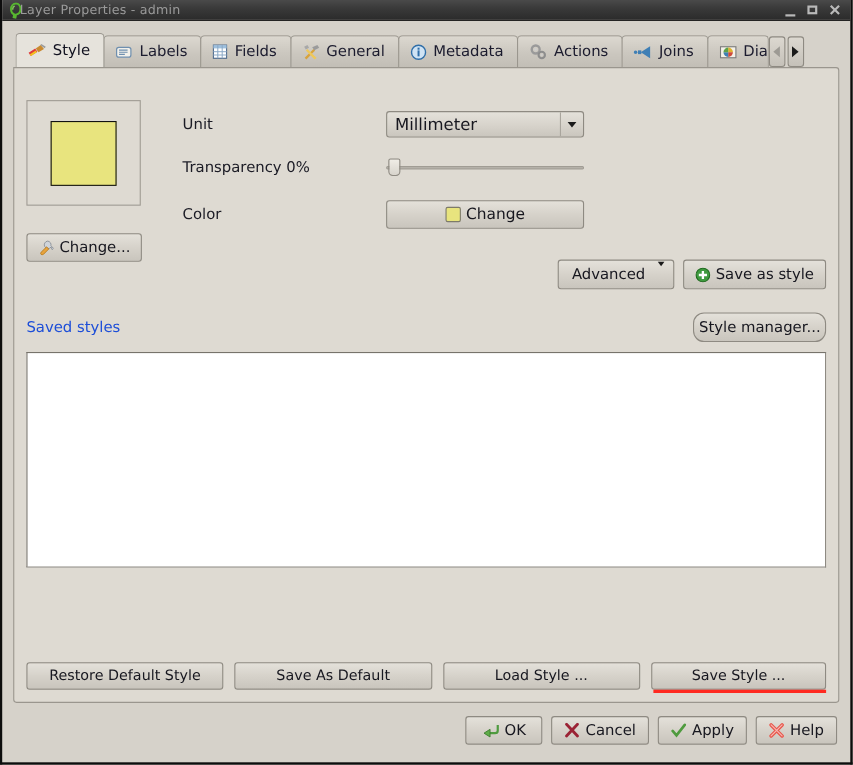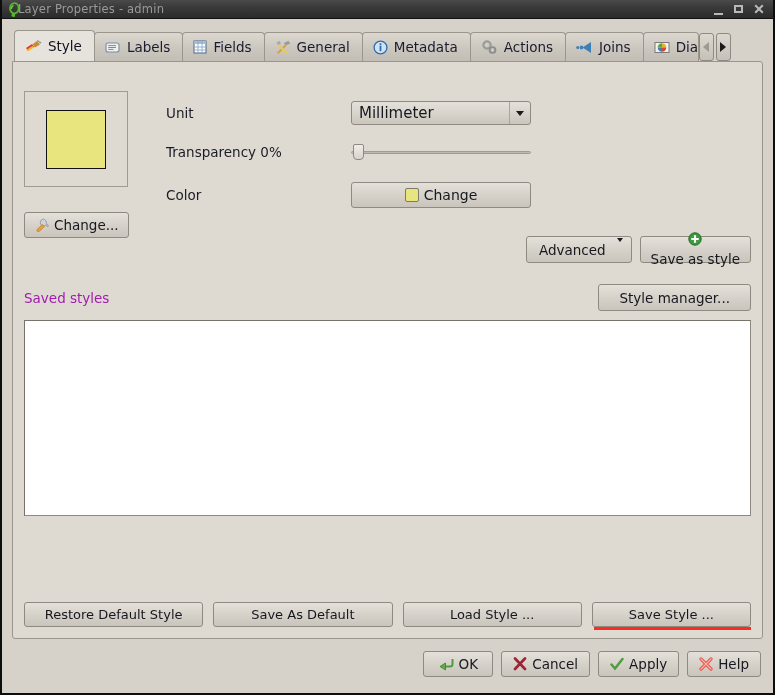--- a/index.html
+++ b/index.html
@@ -210,29 +210,29 @@
   #color-row { height: 40px; align-items: center; }
   #color-change-btn { width: 180px; height: 26px; font-size: 14px; }
   #color-chip { width: 14px; height: 14px; background: #e8e47e; border: 1px solid #7d7a6a; border-radius: 2px; }
 
   
   #adv-row {
     position: absolute; right: 11px; top: 174px;
     display: flex; gap: 8px; align-items: center;
   }
   #advanced-btn { height: 27px; padding: 0 8px 0 12px; gap: 11px; font-size: 13.5px; text-align: center; }
-  #save-as-style-btn { height: 27px; padding: 0 10px; font-size: 13.5px; gap: 5px; flex-direction: column; }
+  #save-as-style-btn { height: 27px; padding: 0 10px; font-size: 13.5px; gap: 5px; }
 
   
   #saved-row {
     margin-top: 46px;
     display: flex; align-items: center; height: 27px;
   }
-  #saved-label { font-size: 13.5px; color: #a21caf; }
-  #style-manager-btn { margin-left: auto; height: 27px; padding: 0 20px; font-size: 13.5px; }
+  #saved-label { font-size: 13.5px; color: #1d4ed8; }
+  #style-manager-btn { margin-left: auto; height: 27px; padding: 0 4px; font-size: 13.5px; border-radius: 10px; }
   #styles-list {
     margin-top: 9px;
     height: 196px;
     background: #ffffff;
     border: 1px solid #8e8a82;
     border-top-color: #77736b;
     border-left-color: #77736b;
   }
 
   

